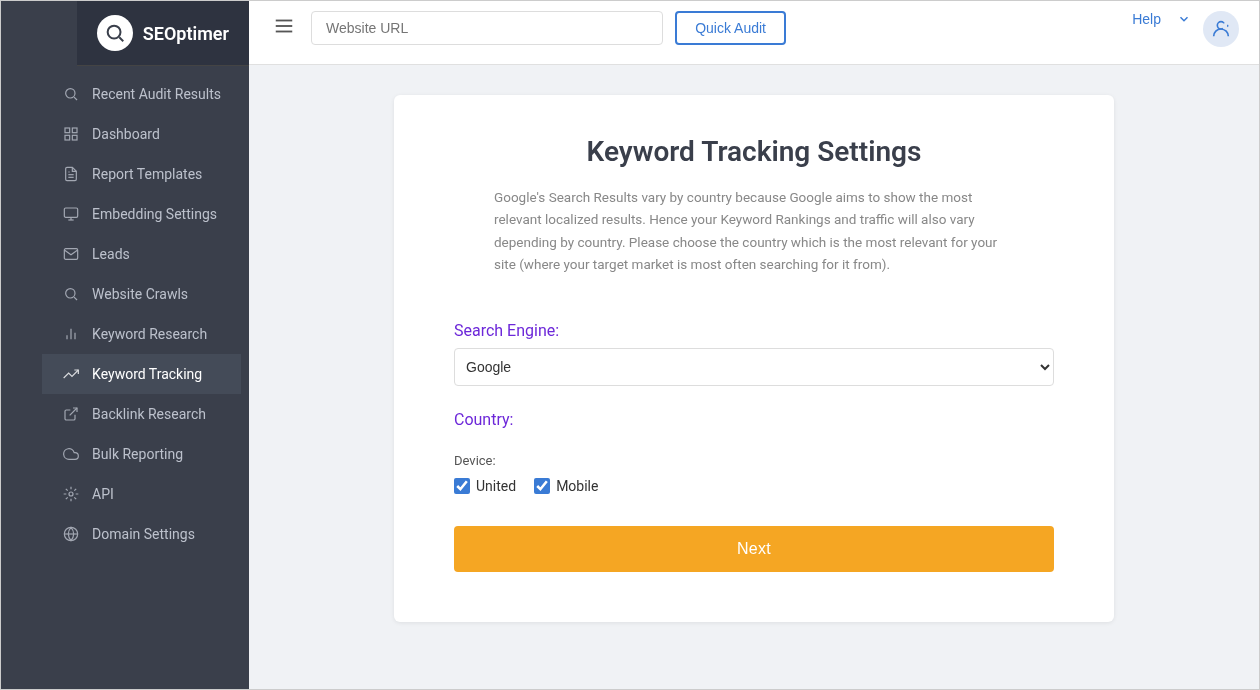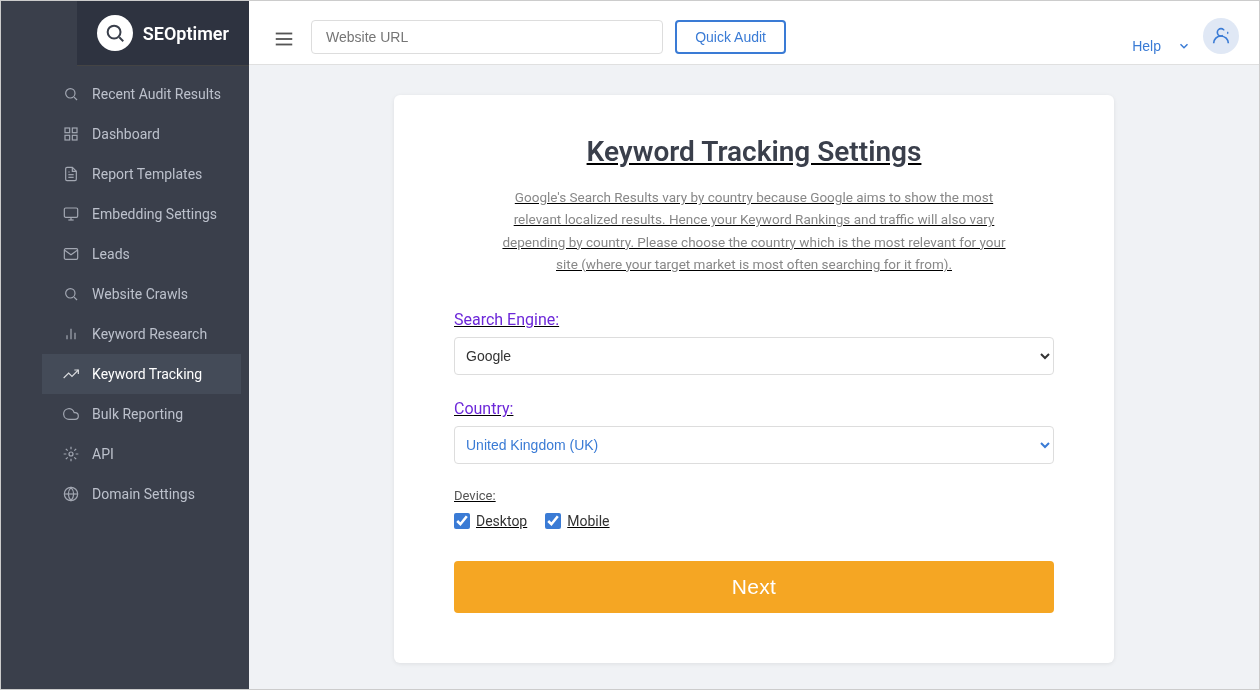--- a/index.html
+++ b/index.html
@@ -68,21 +68,21 @@
       display: flex;
       flex-direction: column;
       background: #f0f2f5;
     }
 
     
     .header {
       background: #fff;
       border-bottom: 1px solid #e0e0e0;
       display: flex;
-      align-items: flex-end;
+      align-items: flex-start;
       padding: 10px 20px;
       gap: 12px;
       height: 64px;
     }
     .hamburger-btn {
       background: none;
       border: none;
       cursor: pointer;
       color: #555;
       display: flex; align-items: center; justify-content: center;
@@ -136,35 +136,33 @@
       padding: 30px 20px;
       overflow-y: auto;
     }
     .card {
       background: #fff;
       border-radius: 6px;
       box-shadow: 0 1px 4px rgba(0,0,0,0.08);
       padding: 40px 60px 50px;
       width: 720px;
       max-width: 100%;
-      text-decoration: underline;
     }
     .card-title {
       text-align: center;
       font-size: 28px;
       font-weight: 600;
       color: #3a3f4b;
       margin-bottom: 18px;
     }
     .card-desc {
-      text-align: center;
       font-size: 13.5px;
       color: #888;
       line-height: 1.65;
-      margin-bottom: 35px;
+      margin-bottom: 46px;
       max-width: 520px;
       margin-left: auto;
       margin-right: auto;
     }
     .form-group {
       margin-bottom: 24px;
     }
     .form-label {
       font-size: 16px;
       color: #6d28d9;
@@ -208,21 +206,21 @@
       width: 16px;
       height: 16px;
       accent-color: #3a7bd5;
       cursor: pointer;
     }
     .next-btn {
       width: 100%;
       background: #f5a623;
       border: none;
       color: #fff;
-      font-size: 21px;
+      font-size: 16px;
       font-weight: 500;
       padding: 14px;
       border-radius: 4px;
       cursor: pointer;
       letter-spacing: 0.3px;
     }
     .country-select { color: #3a7bd5; }
   </style>
 </head>
 <body>
@@ -320,20 +318,30 @@
     <div class="nav-item active">
       <span class="nav-icon">
         <svg viewBox="0 0 24 24">
             <polyline points="23 6 13.5 15.5 8.5 10.5 1 18"></polyline>
             <polyline points="17 6 23 6 23 12"></polyline>
           </svg>
       </span>
       <span>Keyword Tracking</span>
     </div>
 
+    <div class="nav-item">
+      <span class="nav-icon">
+        <svg viewBox="0 0 24 24">
+            <path d="M18 13v6a2 2 0 0 1-2 2H5a2 2 0 0 1-2-2V8a2 2 0 0 1 2-2h6"></path>
+            <polyline points="15 3 21 3 21 9"></polyline>
+            <line x1="10" y1="14" x2="21" y2="3"></line>
+          </svg>
+      </span>
+      <span>Backlink Research</span>
+    </div>
 
     <div class="nav-item">
       <span class="nav-icon">
         <svg viewBox="0 0 24 24">
             <path d="M18 10h-1.26A8 8 0 1 0 9 20h9a5 5 0 0 0 0-10z"></path>
           </svg>
       </span>
       <span>Bulk Reporting</span>
     </div>
 
@@ -401,35 +409,29 @@
         <select class="form-select">
           <option>Google</option>
           <option>Bing</option>
           <option>Yahoo</option>
         </select>
       </div>
 
       
       <div class="form-group">
         <label class="form-label">Country:</label>
-        <select class="form-select country-select">
-          <option>United Kingdom (UK)</option>
-          <option>United States (US)</option>
-          <option>Australia (AU)</option>
-          <option>Canada (CA)</option>
-        </select>
       </div>
 
       
       <div class="device-group">
         <label class="device-label">Device:</label>
         <div class="checkboxes">
           <label class="checkbox-item">
             <input type="checkbox" checked="" style="">
-            <span>Desktop</span>
+            <span>United</span>
           </label>
           <label class="checkbox-item">
             <input type="checkbox" checked="" style="">
             <span>Mobile</span>
           </label>
         </div>
       </div>
 
       
       <button class="next-btn">Next</button>

